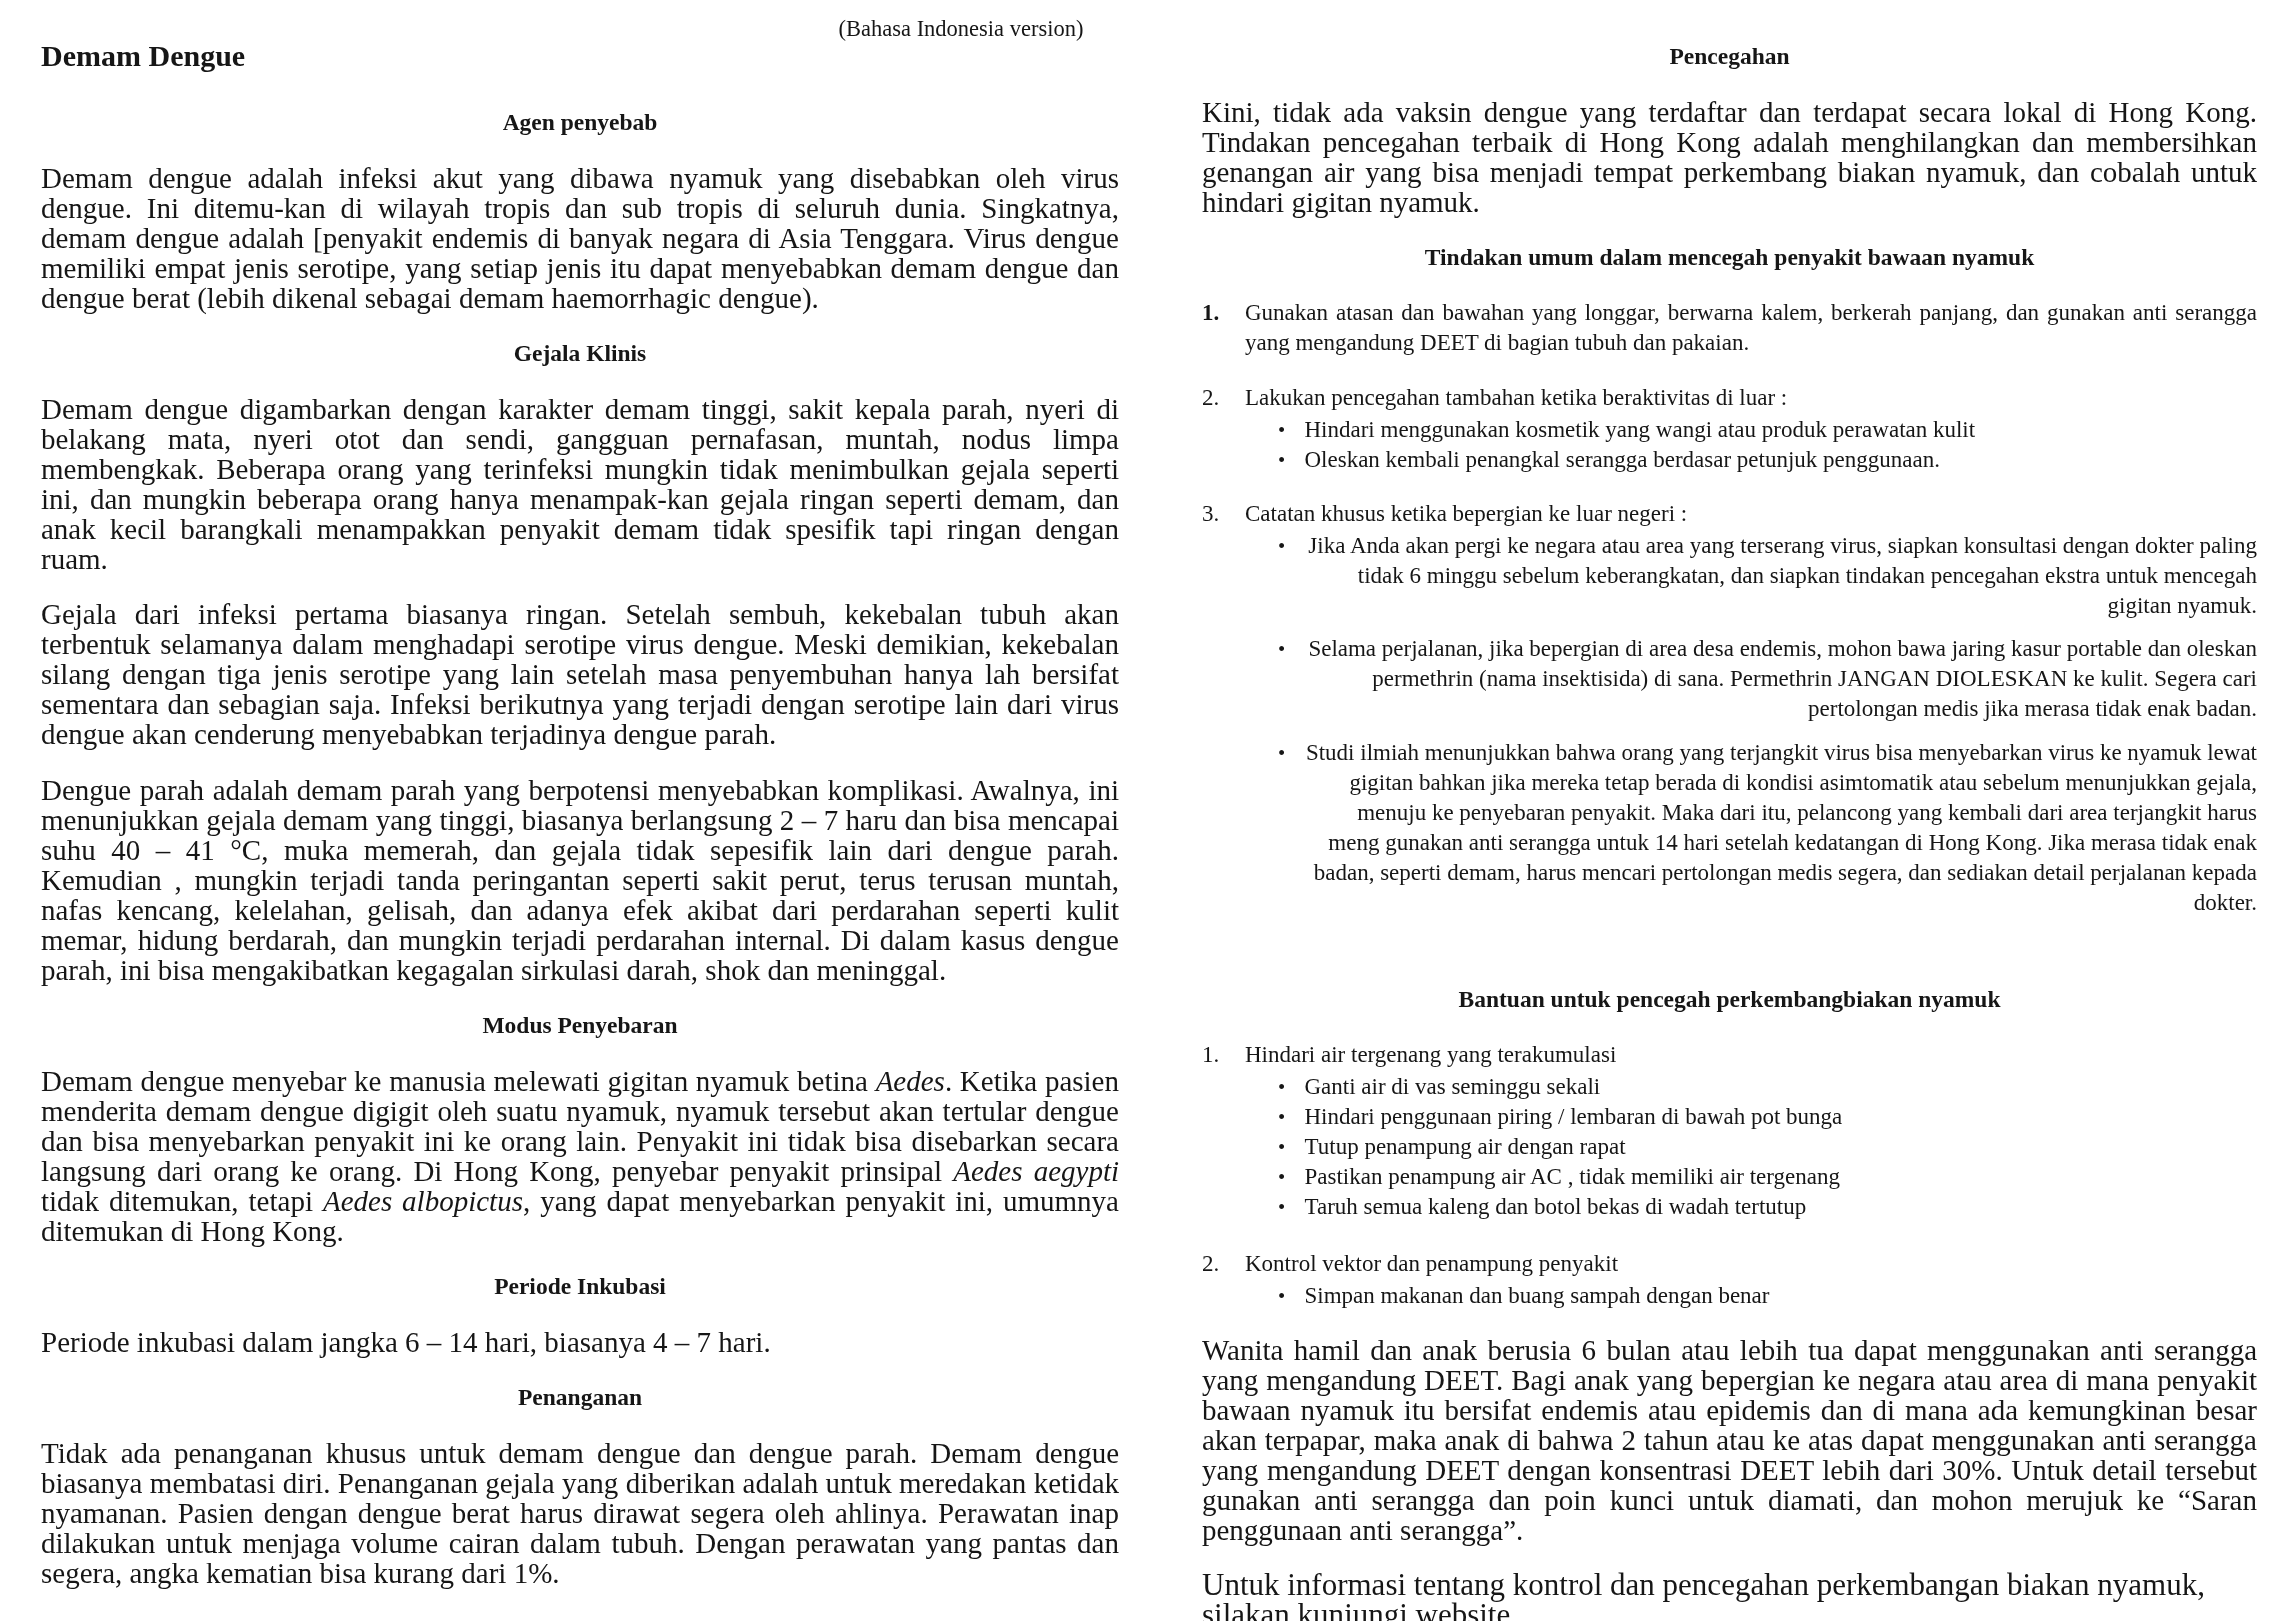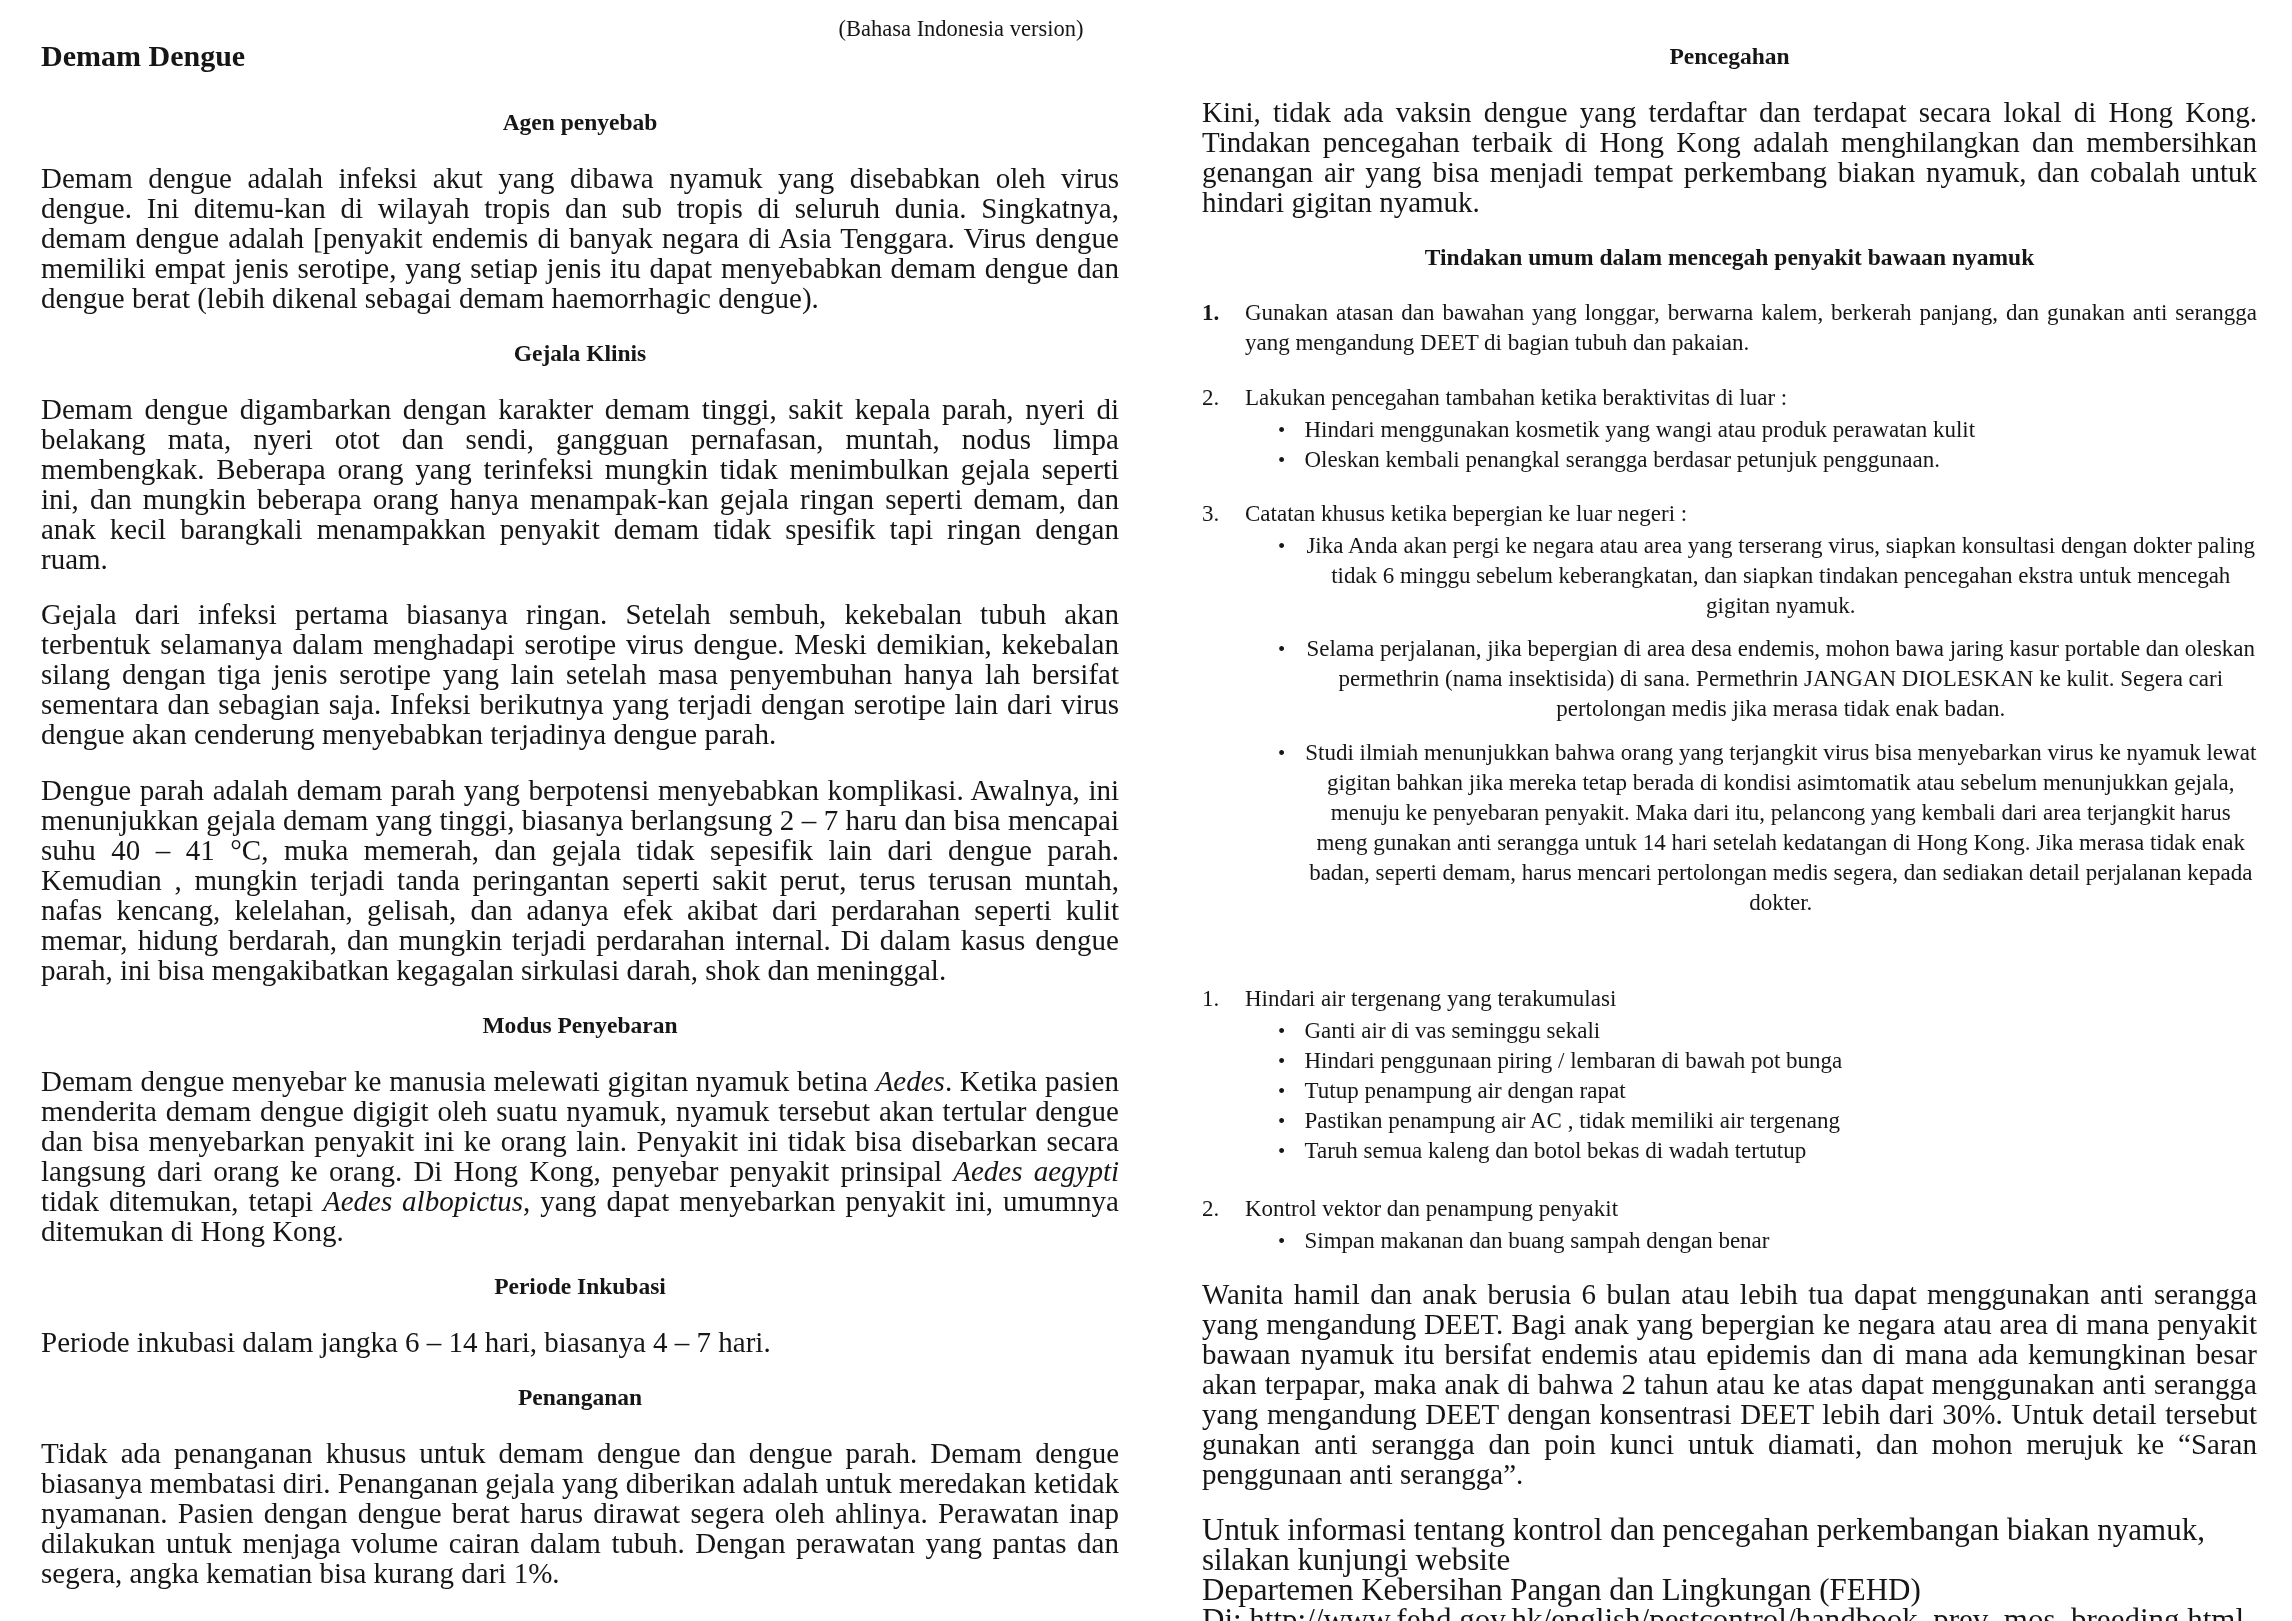--- a/index.html
+++ b/index.html
@@ -45,21 +45,21 @@
   .nitem { display:flex; font-size:23px; line-height:30px; margin:0 0 23.5px 0; }
   .nitem .nnum { flex:none; width:43px; }
   .nitem .nnum.bold { font-weight:bold; }
   .nitem .nbody { flex:1; }
   .nitem .ntext { margin:0 0 2px 0; text-align:justify; }
 
   
   .bitem { display:flex; margin-left:33px; }
   .bitem .bmark { flex:none; width:26.5px; }
   .bitem .bmark::before { content:"\2022"; font-size:20.6px; }
-  .bitem p { margin:0; text-align:center; }
+  .bitem p { margin:0; text-align:right; }
   .bitem.gap { margin-bottom:13.7px; }
 
   .spacer-lg { height:43px; }
 
   .info-block { font-size:31px; line-height:30px; margin-top:25.5px; }
   .info-block p { margin:0; }
   .mb-big   { margin-bottom:33px; }
   .mb-med   { margin-bottom:27.4px; }
   .mb-small { margin-bottom:15.7px; }
 </style>
@@ -134,20 +134,21 @@
       </div>
       <div class="bitem">
         <span class="bmark"></span>
         <p>Studi ilmiah menunjukkan bahwa orang yang terjangkit virus bisa menyebarkan virus ke nyamuk lewat gigitan bahkan jika mereka tetap berada di kondisi asimtomatik atau sebelum menunjukkan gejala, menuju ke penyebaran penyakit. Maka dari itu, pelancong yang kembali dari area terjangkit harus meng gunakan anti serangga untuk 14 hari setelah kedatangan di Hong Kong. Jika merasa tidak enak badan, seperti demam, harus mencari pertolongan medis segera, dan sediakan detail perjalanan kepada dokter.</p>
       </div>
     </div>
   </div>
 
   <div class="spacer-lg"></div>
 
+  <h3 class="sec mb-big">Bantuan untuk pencegah perkembangbiakan nyamuk</h3>
 
   <div class="nitem mb-med">
     <span class="nnum">1.</span>
     <div class="nbody">
       <p class="ntext">Hindari air tergenang yang terakumulasi</p>
       <div class="bitem">
         <span class="bmark"></span>
         <p>Ganti air di vas seminggu sekali</p>
       </div>
       <div class="bitem">

